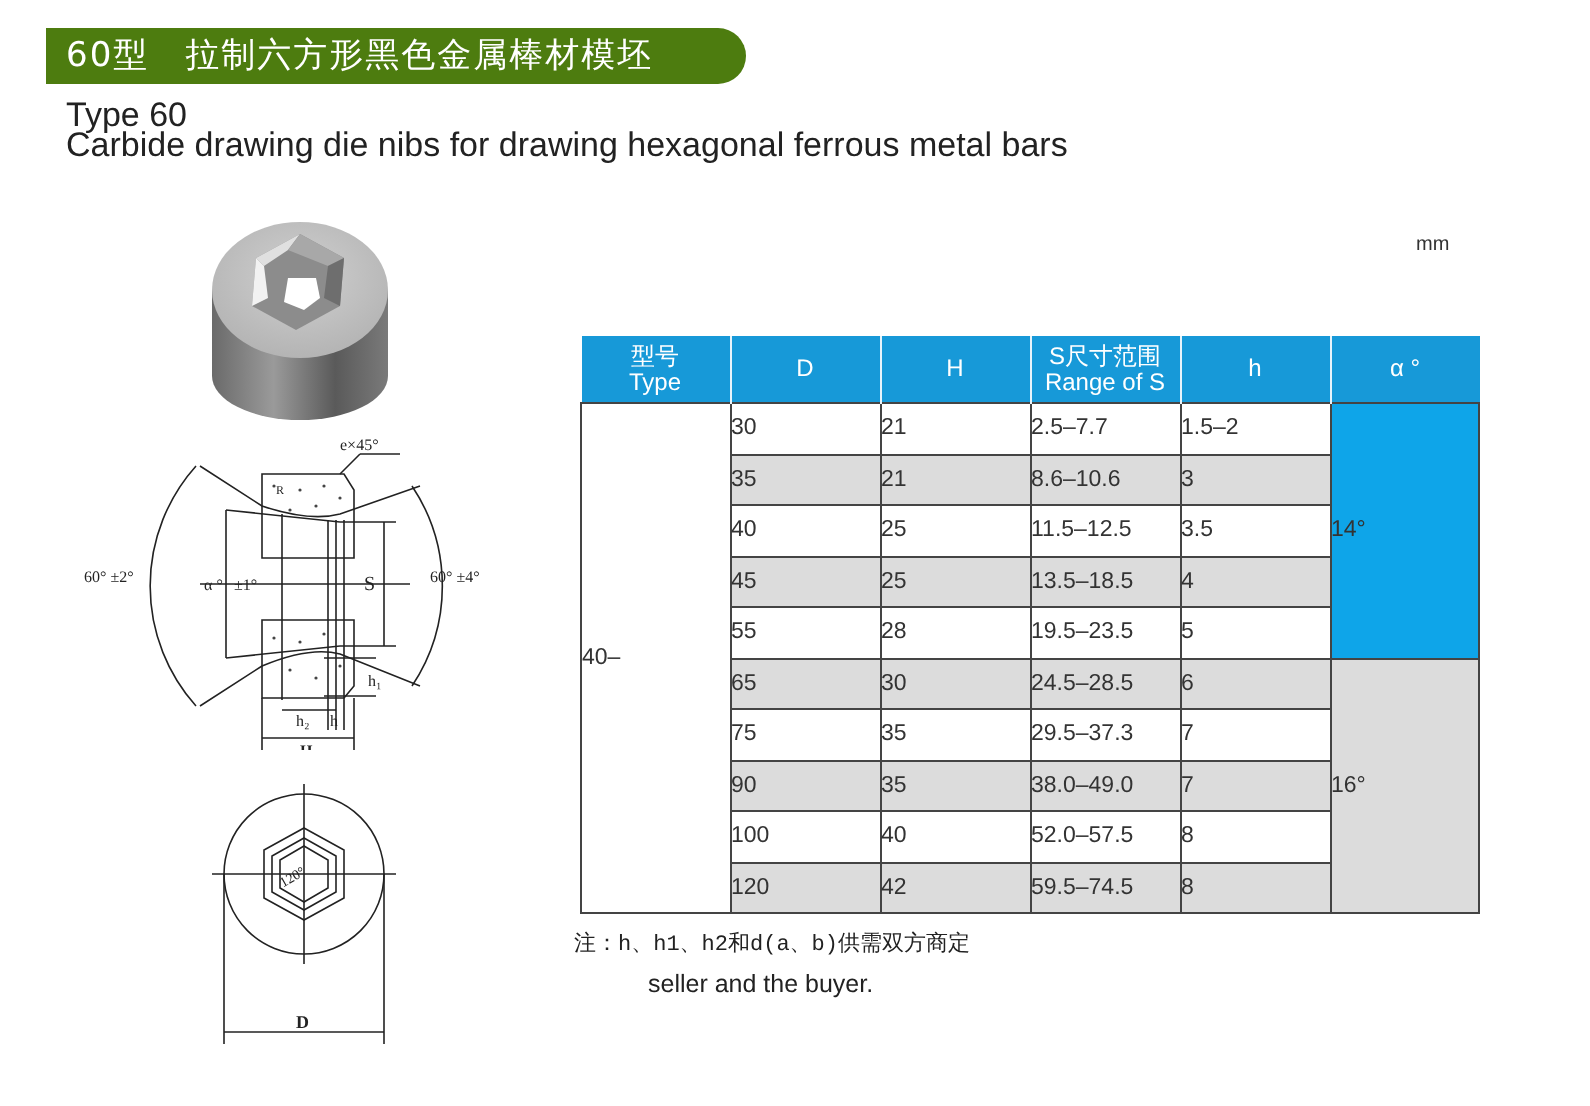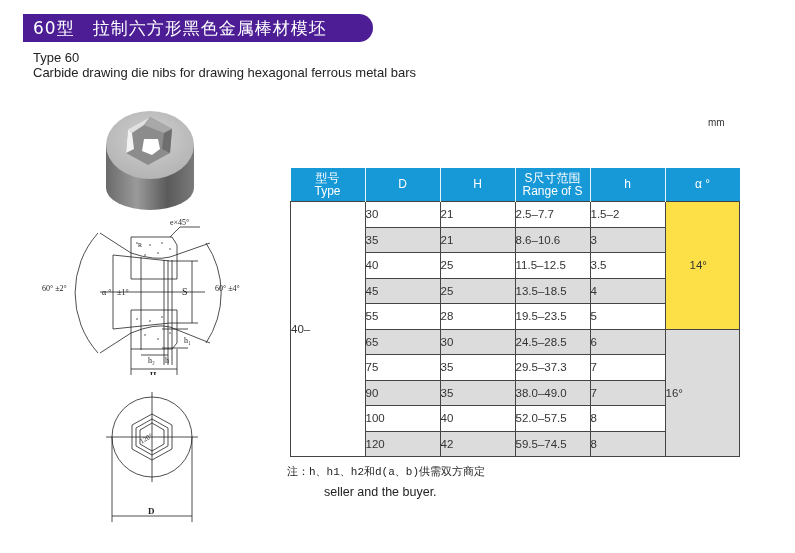--- a/index.html
+++ b/index.html
@@ -1,33 +1,33 @@
 <!DOCTYPE html>
 <html><head>
 <meta charset="utf-8">
 <style>
   html, body { margin:0; padding:0; background:#ffffff; }
   body { width:795px; height:553px; position:relative; overflow:hidden;
          font-family:"Liberation Sans", "DejaVu Sans", sans-serif; color:#222; }
   .banner { position:absolute; left:23px; top:14px; width:350px; height:28px;
-            background:#4c1d95; border-radius:0 14px 14px 0; color:#fff;
+            background:#4d7c0f; border-radius:0 14px 14px 0; color:#fff;
             font-size:17px; line-height:28px; padding-left:10px; box-sizing:border-box;
             letter-spacing:1px; font-family:"DejaVu Sans", sans-serif; }
   .banner .model { margin-right:18px; }
-  .subtitle { position:absolute; left:33px; top:50px; font-size:13px; line-height:15px; color:#222; }
+  .subtitle { position:absolute; left:33px; top:50px; font-size:17px; line-height:15px; color:#222; }
   .unit { position:absolute; left:708px; top:117px; font-size:10px; color:#333; }
   table.spec { position:absolute; left:290px; top:129px; border-collapse:collapse;
                font-size:11.5px; color:#333;margin-top:39px; }
   table.spec th { background:#1799d8; color:#fff; font-weight:normal; height:33px;
                   border-left:1px solid #e8f4fb; padding:0; line-height:13px; font-size:12px; }
   table.spec th:first-child { border-left:none; }
   table.spec td { border:1.5px solid #444; height:24.5px; text-align:left; padding:0; }
   table.spec tr.alt td.v { background:#dcdcdc; }
   table.spec td.type { vertical-align:middle; background:#fff; }
-  table.spec td.ang1 { background:#fde047;padding-left:24px; }
+  table.spec td.ang1 { background:#0ea5e9; }
   table.spec td.ang2 { background:#dcdcdc; }
   .c0{width:74px}.c1{width:74px}.c2{width:74px}.c3{width:74px}.c4{width:74px}.c5{width:74px}
   .note-cn { position:absolute; left:287px; top:464px; font-size:11px; color:#222; font-family:Liberation Mono, monospace; }
   .note-en { position:absolute; left:287px; top:485px; font-size:12.5px; line-height:15px; color:#222; width:470px; }
   .note-en .indent { padding-left:37px; display:block; }
   .fig { position:absolute; }
   svg text { font-family:"Liberation Serif", serif; }
 </style>
 </head>
 <body>

